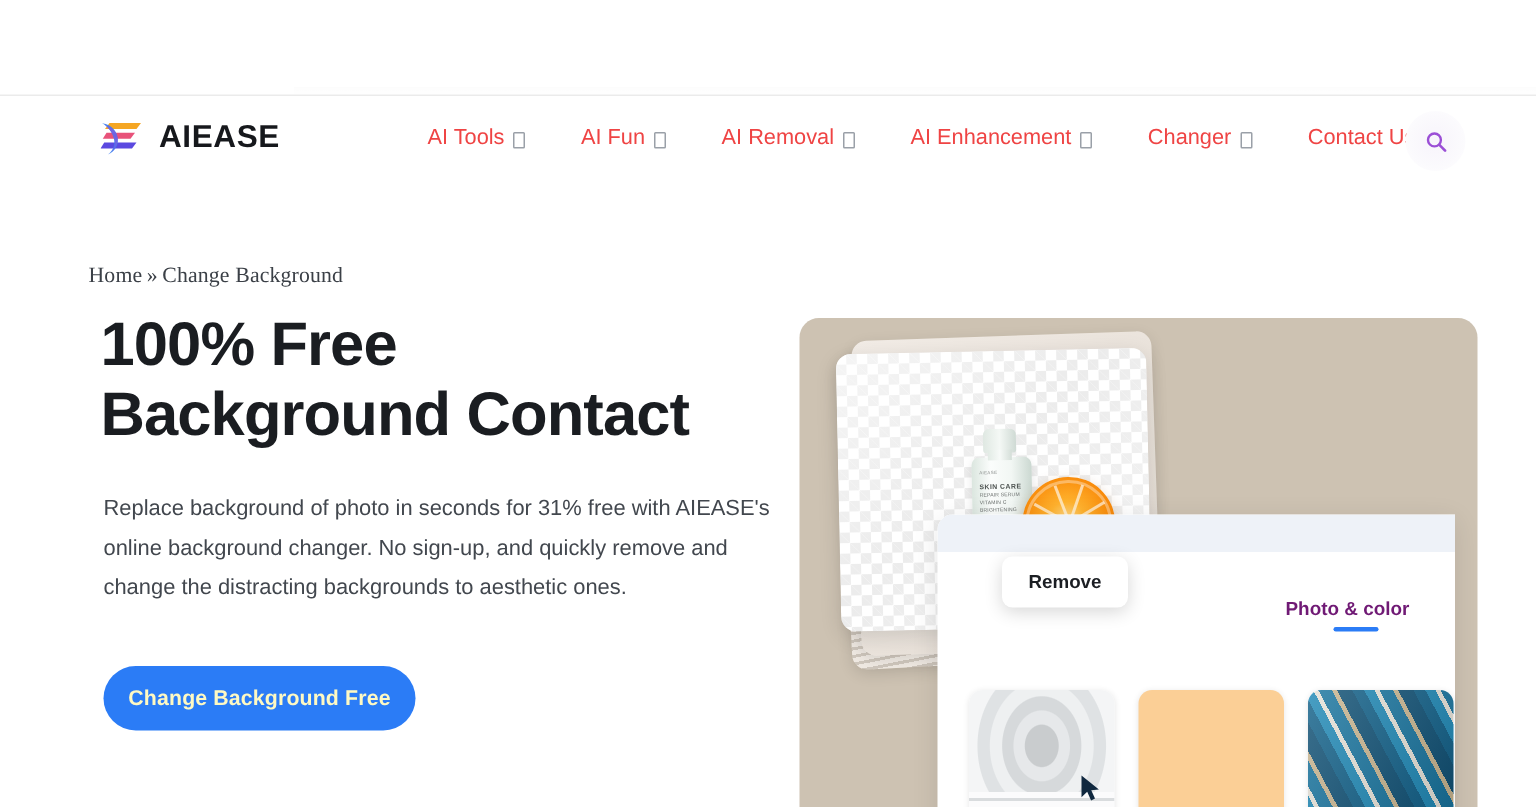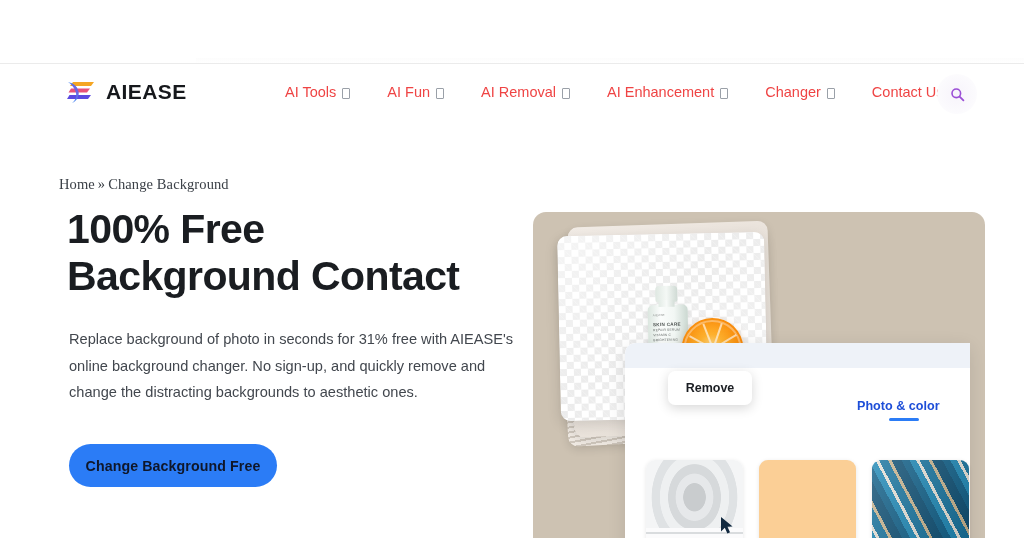--- a/index.html
+++ b/index.html
@@ -85,21 +85,21 @@
     font-size: 41px; font-weight: 700; color: #1a1d21;
     line-height: 47px; letter-spacing: -0.6px;
   }
   .hero-desc {
     position: absolute; left: 52px; top: 262px; width: 462px;
     font-size: 14.6px; color: #42474e; line-height: 26.5px;
   }
   .cta-btn {
     position: absolute; left: 52px; top: 380px;
     width: 208px; height: 43px; border: none; border-radius: 22px;
-    background: #2b7cf6; color: #0f172a;
+    background: #2b7cf6; color: #fef9c3;
     font-size: 14.2px; font-weight: 700; letter-spacing: 0.1px;
     font-family: "Liberation Sans", sans-serif; cursor: pointer;
     display:flex; align-items:center; justify-content:center;
   }
 
   
   .hero-art {
     position: absolute; left: 516px; top: 148px;
     width: 452px; height: 374px;
     background: #cdc2b2; border-radius: 13px; overflow: hidden;
@@ -194,21 +194,21 @@
   }
   .remove-pill {
     position: absolute; left: 116px; top: 159px;
     width: 84px; height: 34px; background: #ffffff;
     border-radius: 7px; box-shadow: 0 3px 12px rgba(0,0,0,.16);
     display: flex; align-items: center; justify-content: center;
     font-size: 12.5px; font-weight: 700; color: #1b1e23; cursor: pointer; margin-left: 19px;
   }
   .tab-photo-color {
     position: absolute; left: 324px; top: 187px;
-    font-size: 12.6px; font-weight: 700; color: #1d4ed8; cursor: pointer;
+    font-size: 12.6px; font-weight: 700; color: #701a75; cursor: pointer;
     white-space: nowrap;
   }
   .tab-underline {
     position: absolute; left: 356px; top: 206px; width: 30px; height: 2.5px;
     background: #2b7cf6; border-radius: 2px;
   }
   .thumbs {
     position: absolute; left: 113px; top: 248px;
     display: flex; gap: 16px;
   }

